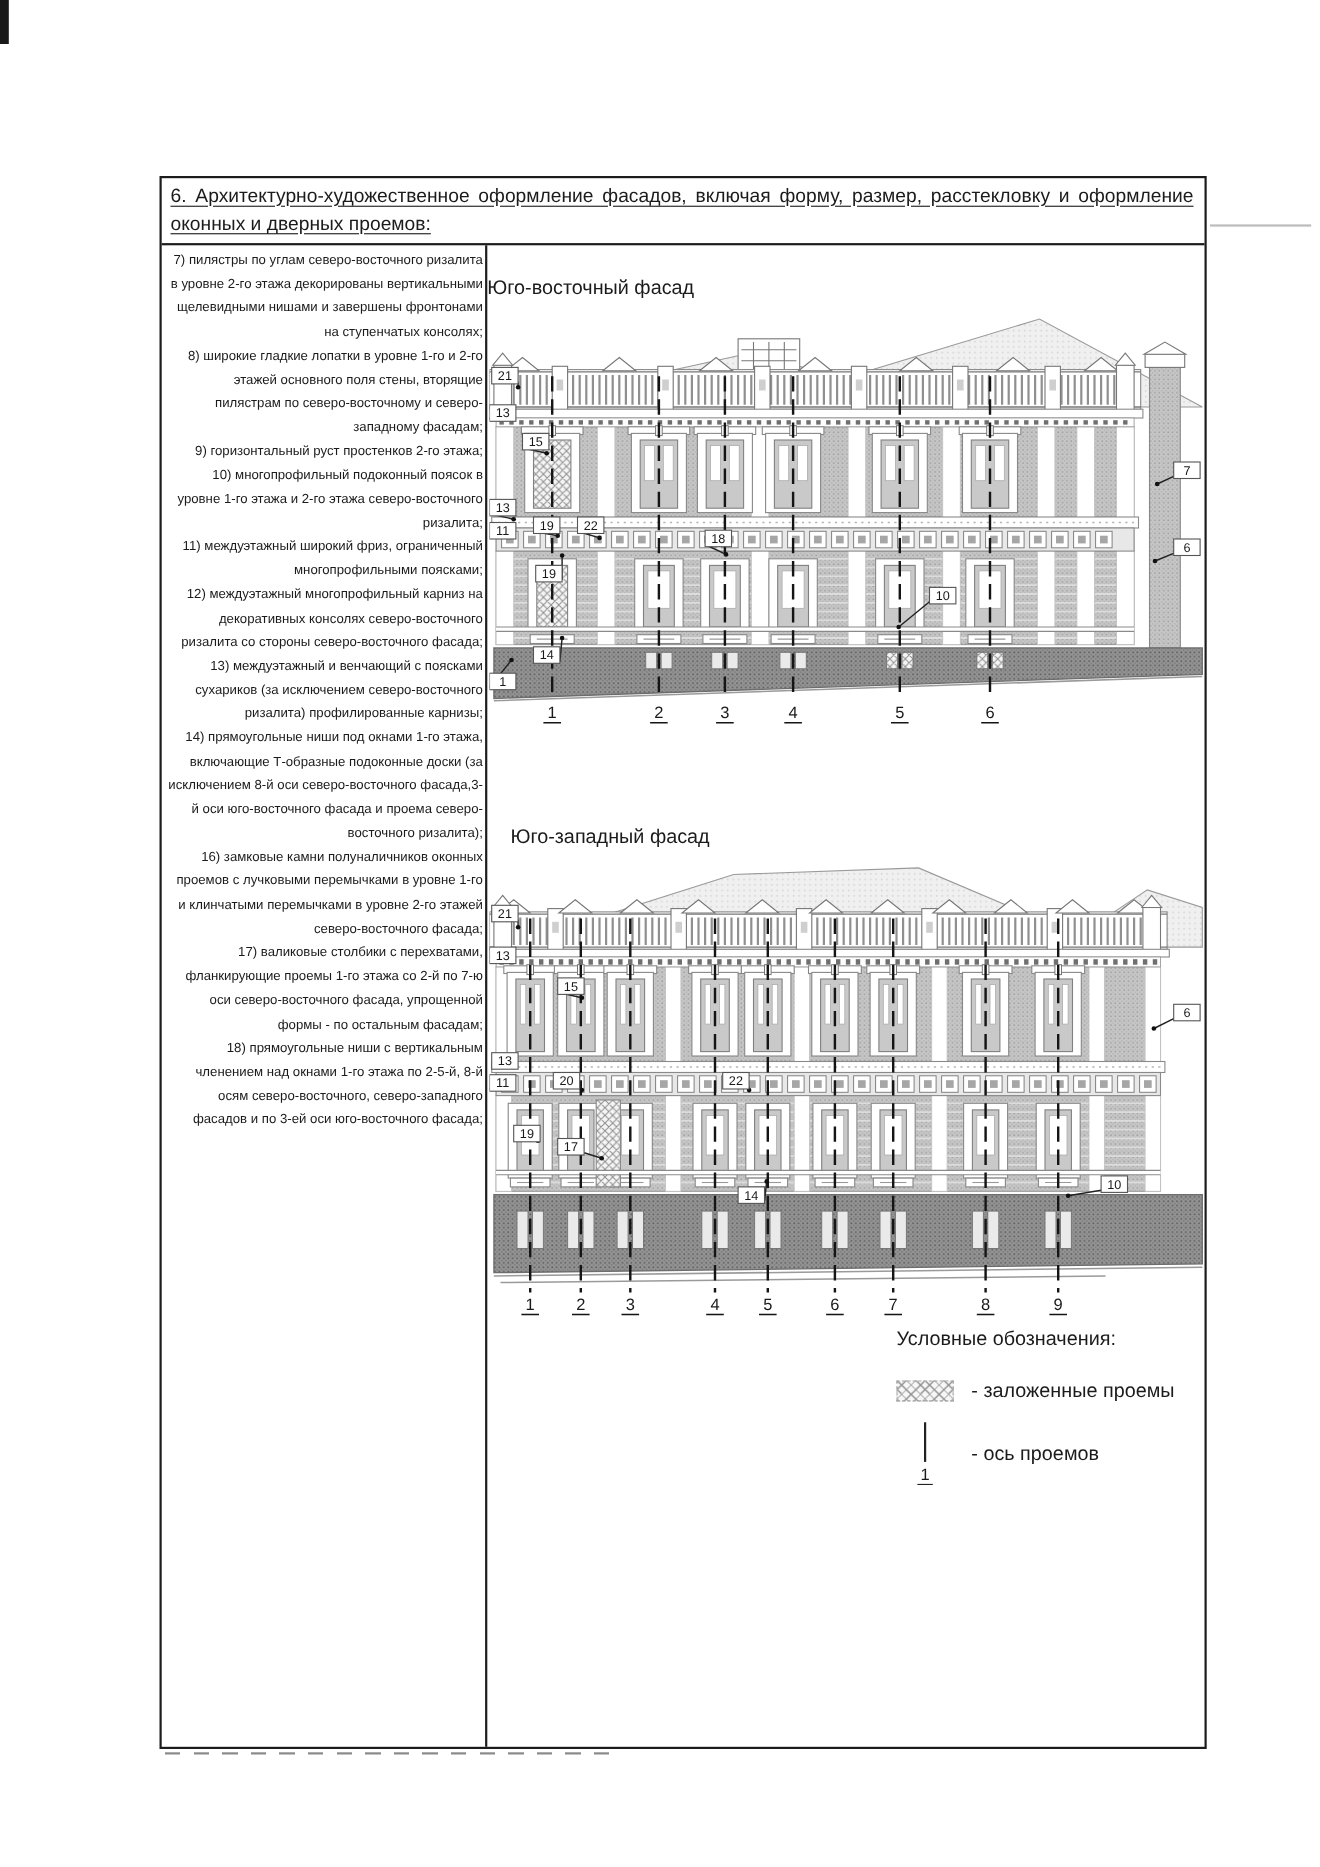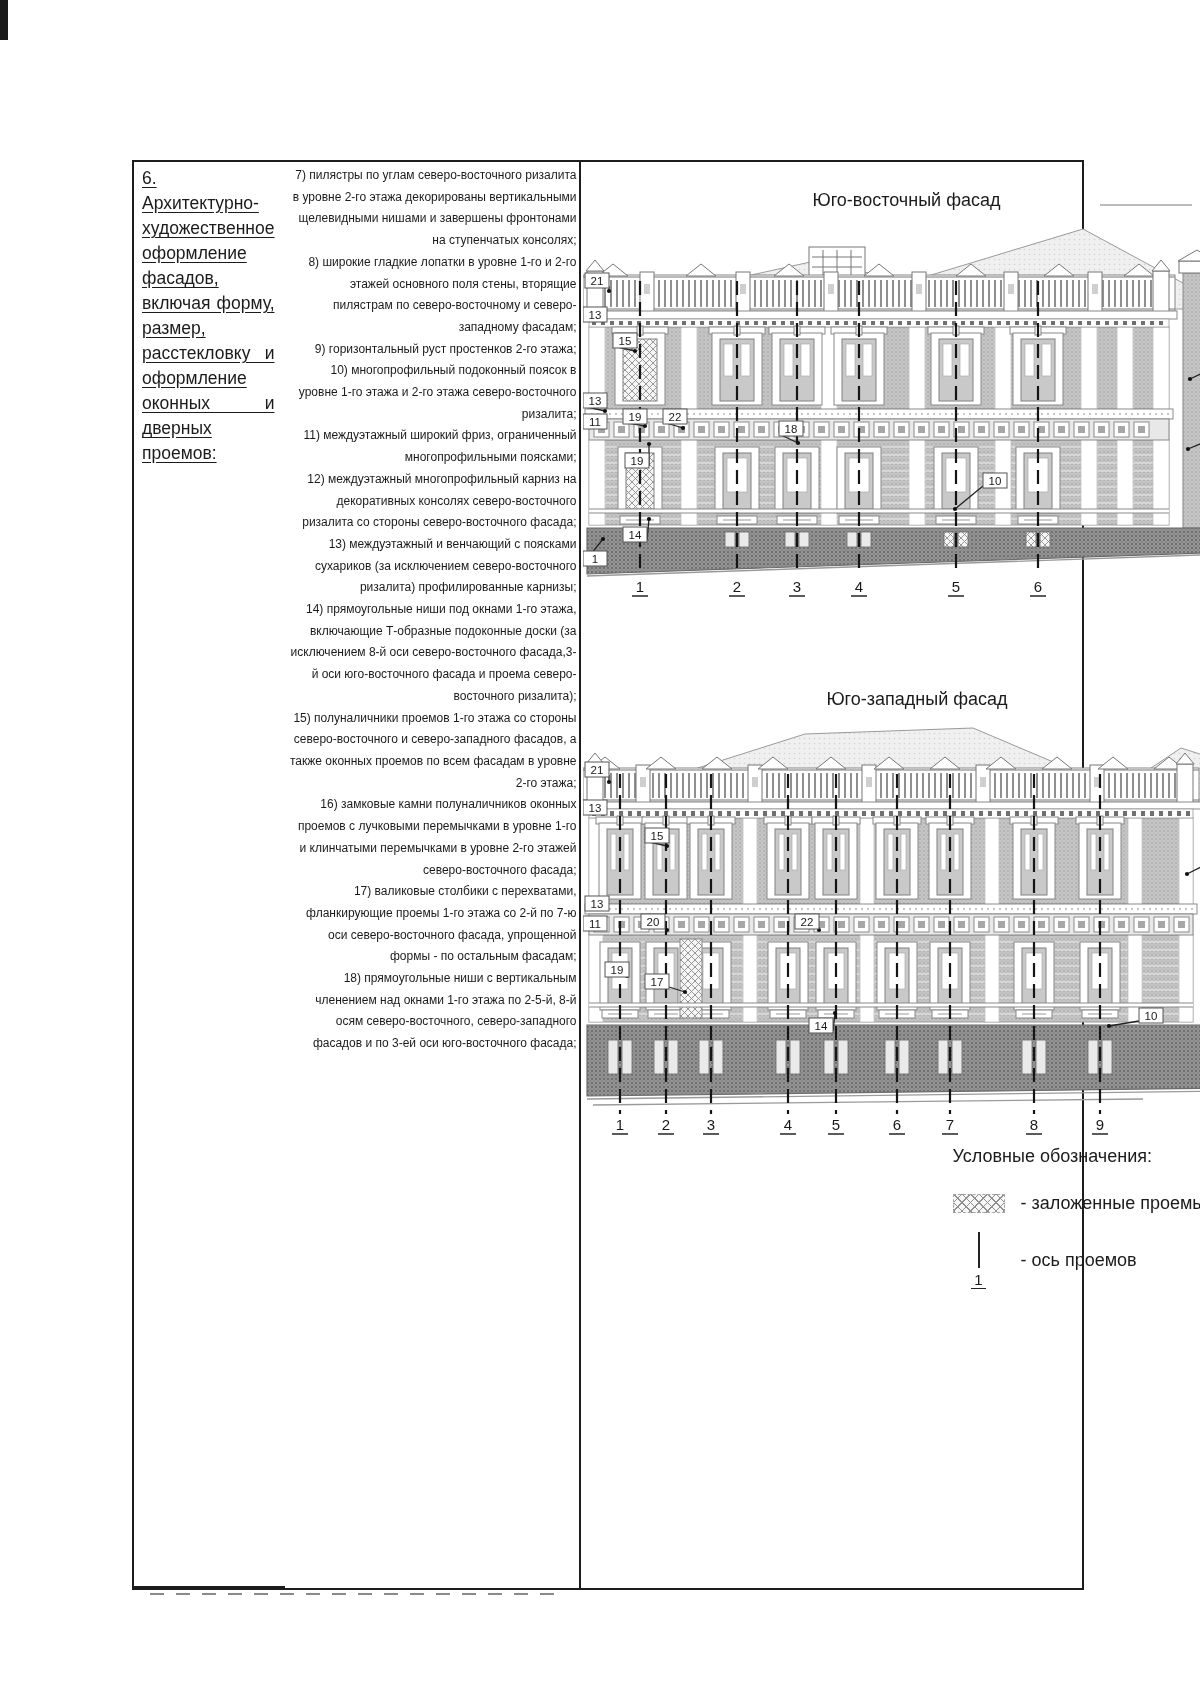--- a/index.html
+++ b/index.html
@@ -3,31 +3,31 @@
 <meta charset="utf-8">
 <style>
   html,body{margin:0;padding:0;background:#fff;}
   .page{position:relative;width:1200px;height:1697px;background:#ffffff;
         font-family:"Liberation Sans",sans-serif;color:#1b1b1b;overflow:hidden;}
   *{box-sizing:border-box;}
   .artifact-bar{position:absolute;left:0;top:0;width:8px;height:40px;background:#1a1a1a;}
   .artifact-dash{position:absolute;left:1100px;top:204px;width:92px;height:2px;background:#bcbcbc;}
   .artifact-dash2{position:absolute;left:150px;top:1593px;width:412px;height:2px;
         background:repeating-linear-gradient(90deg,#8a8a8a 0 14px,transparent 14px 26px);}
-  .doc-table{position:absolute;left:132px;top:160px;width:952px;height:1430px;
-        border:2.5px solid #1c1c1c;display:flex;flex-direction:row;background:#fff;}
+  .doc-table{position:absolute;left:145px;top:160px;width:952px;height:1430px;
+        border:2.5px solid #1c1c1c;display:flex;flex-direction:column;background:#fff;}
   .doc-header{border-bottom:2.5px solid #1c1c1c;padding:4px 10px 5px 8px;}
   .doc-title{display:block;font-size:17.5px;line-height:25px;text-align:justify;text-align-last:left;
         text-decoration:underline;text-underline-offset:3px;}
   .doc-body{flex:1;display:flex;min-height:0;}
   .text-col{width:296px;min-width:296px;border-right:2.5px solid #1c1c1c;
         padding:3px 2px 0 5px;font-size:12px;line-height:21.7px;text-align:right;}
   .text-col p{margin:0;}
   .draw-col{flex:1;position:relative;padding-top:28px;}
-  .facade-title{text-align:center;font-size:18px;margin-bottom:12px;}
+  .facade-title{text-align:left;font-size:18px;margin-bottom:12px;}
   .t2{margin-top:88px;padding-left:21px;}
   .facade{margin-left:2px;}
   .facade svg{display:block;}
   .legend{margin-top:8px;padding-left:372px;}
   .legend-title{font-size:18px;margin-bottom:26px;}
   .legend-row{display:flex;align-items:center;margin-bottom:18px;}
   .swatch{display:inline-block;width:52px;height:19px;margin-right:16px;
         border:1px dashed #a5a5a5;
         background:repeating-linear-gradient(45deg,#8f8f8f 0 1px,transparent 1px 6px),
                    repeating-linear-gradient(-45deg,#8f8f8f 0 1px,transparent 1px 6px),#f7f7f7;}
@@ -51,21 +51,20 @@
     <div class="doc-body">
       <div class="text-col" id="textCol">
           <p>7) пилястры по углам северо-восточного ризалита в уровне 2-го этажа декорированы вертикальными щелевидными нишами и завершены фронтонами на ступенчатых консолях;</p>
           <p>8) широкие гладкие лопатки в уровне 1-го и 2-го этажей основного поля стены, вторящие пилястрам по северо-восточному и северо-западному фасадам;</p>
           <p>9) горизонтальный руст простенков 2-го этажа;</p>
           <p>10) многопрофильный подоконный поясок в уровне 1-го этажа и 2-го этажа северо-восточного ризалита;</p>
           <p>11) междуэтажный широкий фриз, ограниченный многопрофильными поясками;</p>
           <p>12) междуэтажный многопрофильный карниз на декоративных консолях северо-восточного ризалита со стороны северо-восточного фасада;</p>
           <p>13) междуэтажный и венчающий с поясками сухариков (за исключением северо-восточного ризалита) профилированные карнизы;</p>
           <p>14) прямоугольные ниши под окнами 1-го этажа, включающие Т-образные подоконные доски (за исключением 8-й оси северо-восточного фасада,3-й оси юго-восточного фасада и проема северо-восточного ризалита);</p>
-          <p>15) полуналичники проемов 1-го этажа со стороны северо-восточного и северо-западного фасадов, а также оконных проемов по всем фасадам в уровне 2-го этажа;</p>
           <p>16) замковые камни полуналичников оконных проемов с лучковыми перемычками в уровне 1-го и клинчатыми перемычками в уровне 2-го этажей северо-восточного фасада;</p>
           <p>17) валиковые столбики с перехватами, фланкирующие проемы 1-го этажа со 2-й по 7-ю оси северо-восточного фасада, упрощенной формы - по остальным фасадам;</p>
           <p>18) прямоугольные ниши с вертикальным членением над окнами 1-го этажа по 2-5-й, 8-й осям северо-восточного, северо-западного фасадов и по 3-ей оси юго-восточного фасада;</p>
         </div>
       <div class="draw-col">
         <div class="facade-title">Юго-восточный фасад</div>
         <div class="facade" id="facade1">
             <svg viewBox="0 0 650 378" width="650" height="378">
               <defs>
                 <pattern id="stip_facade1" width="4" height="4" patternUnits="userSpaceOnUse">

